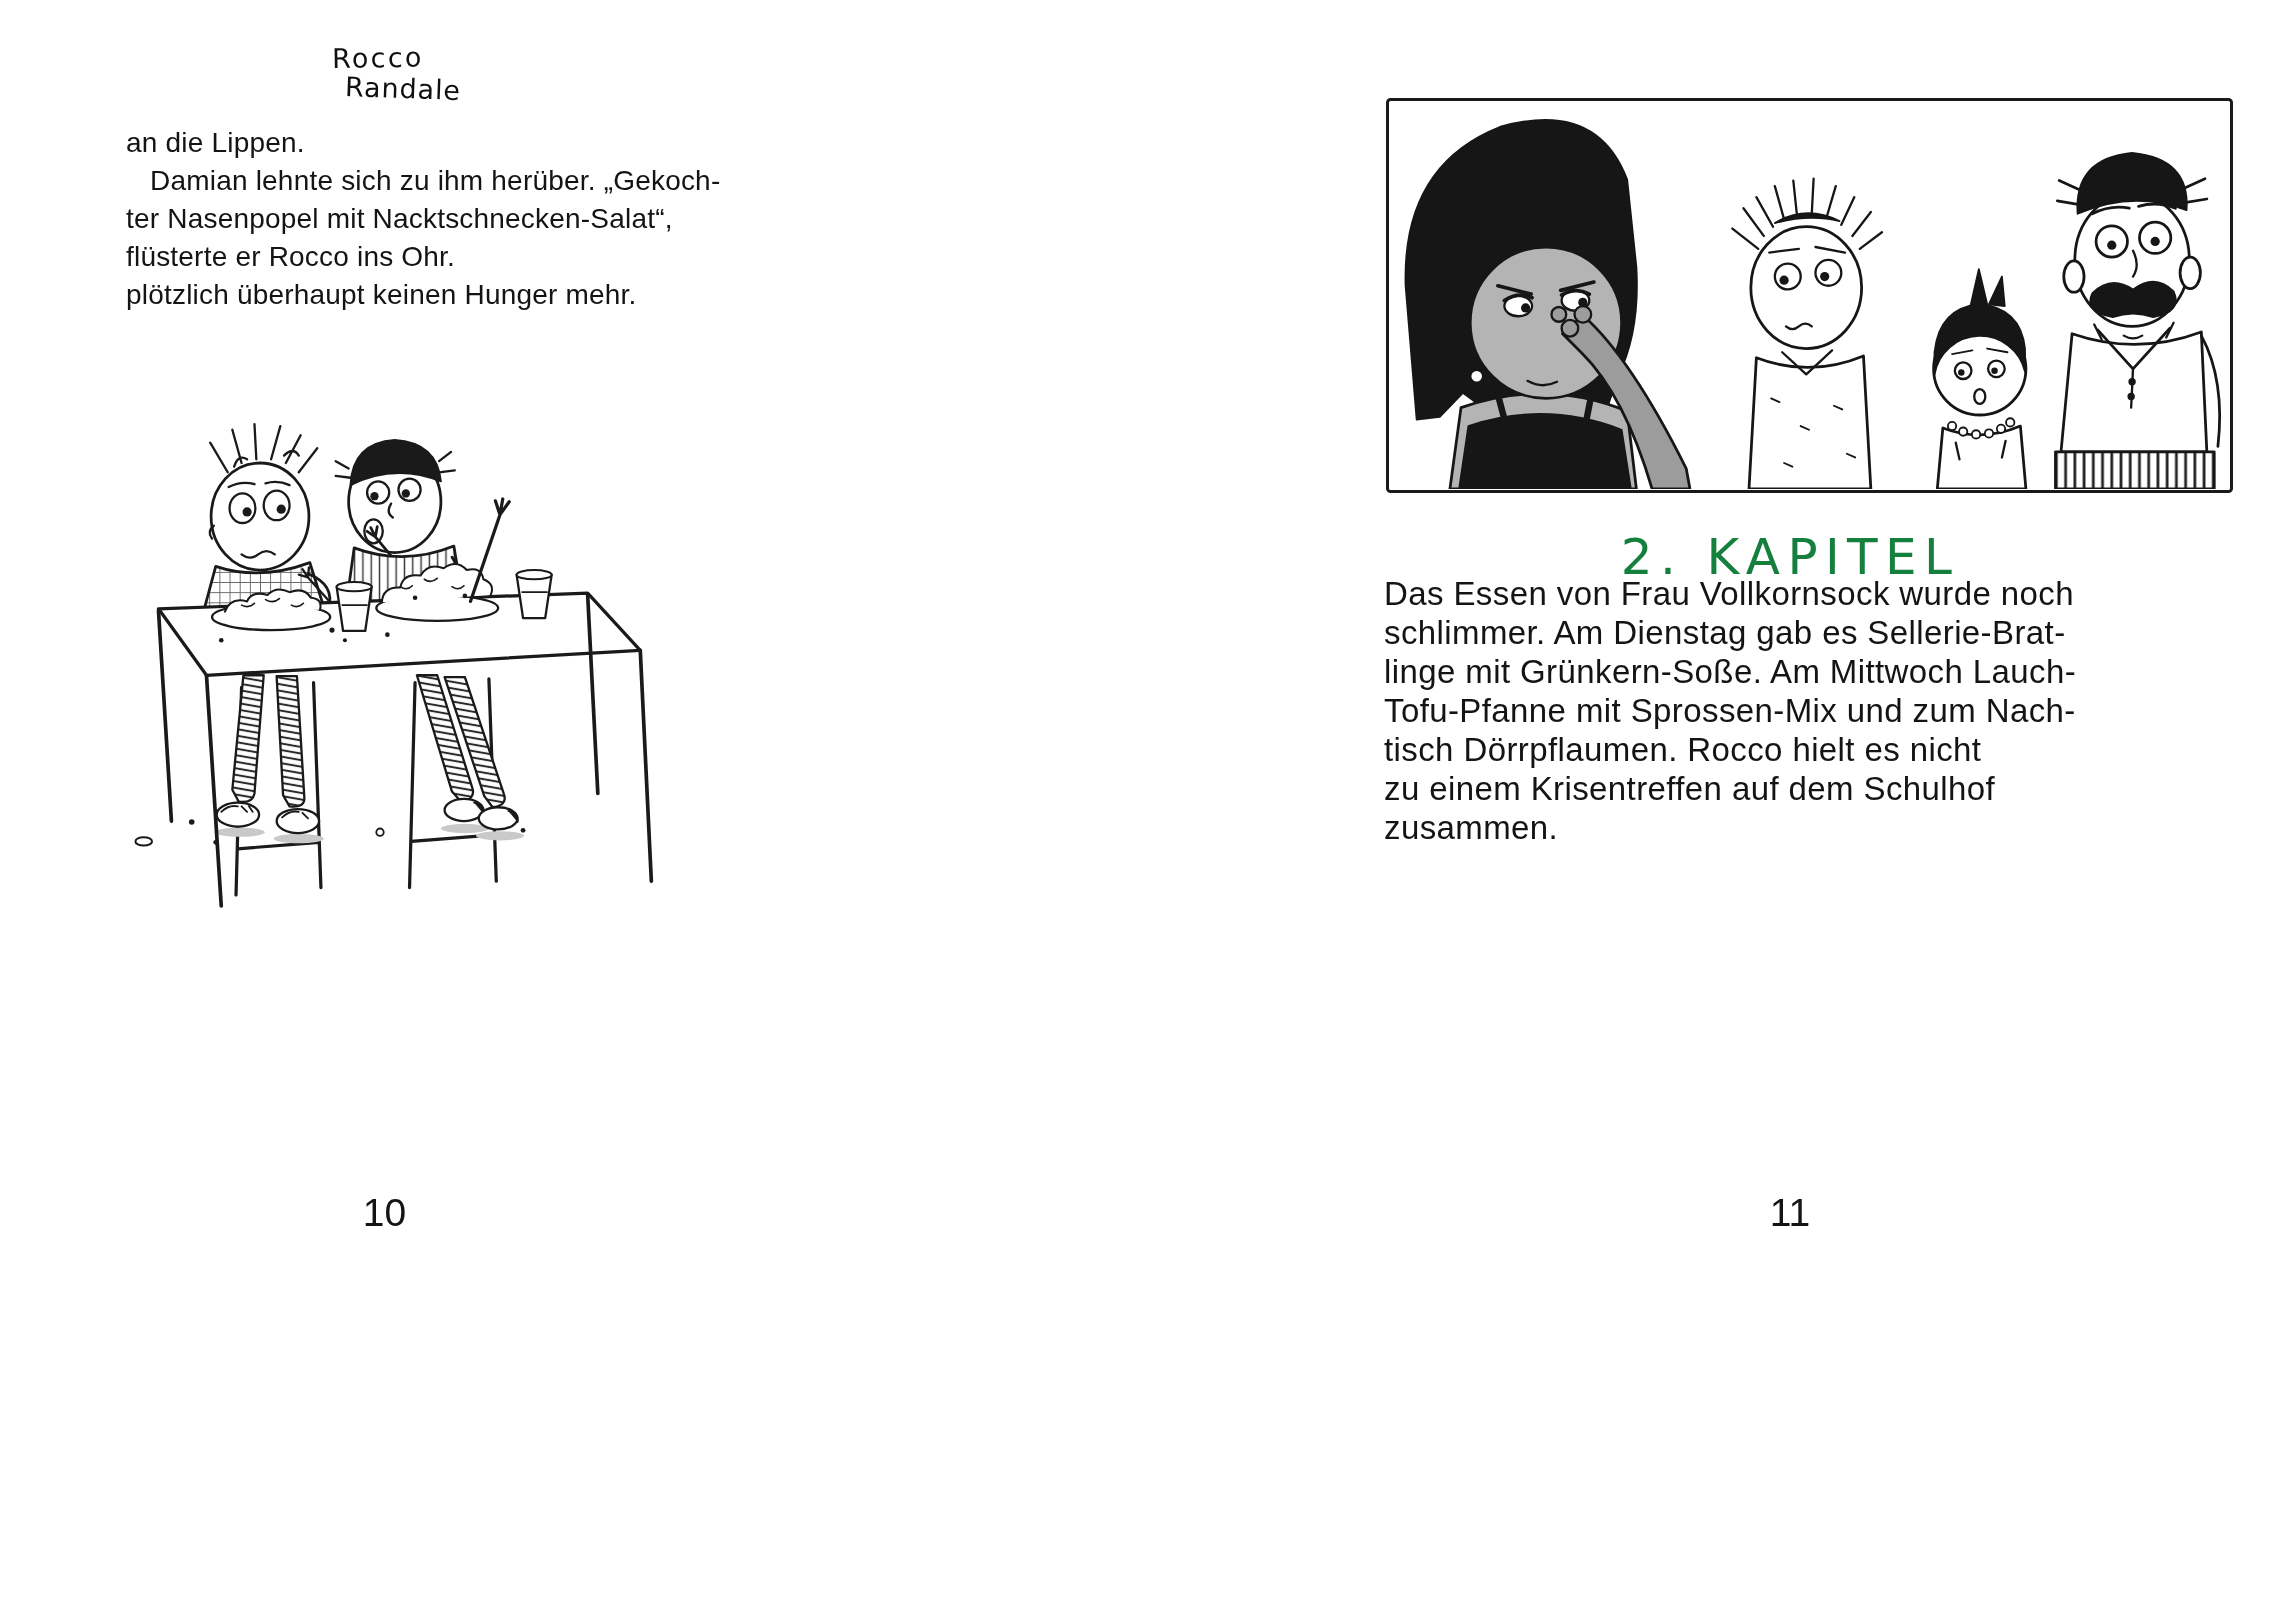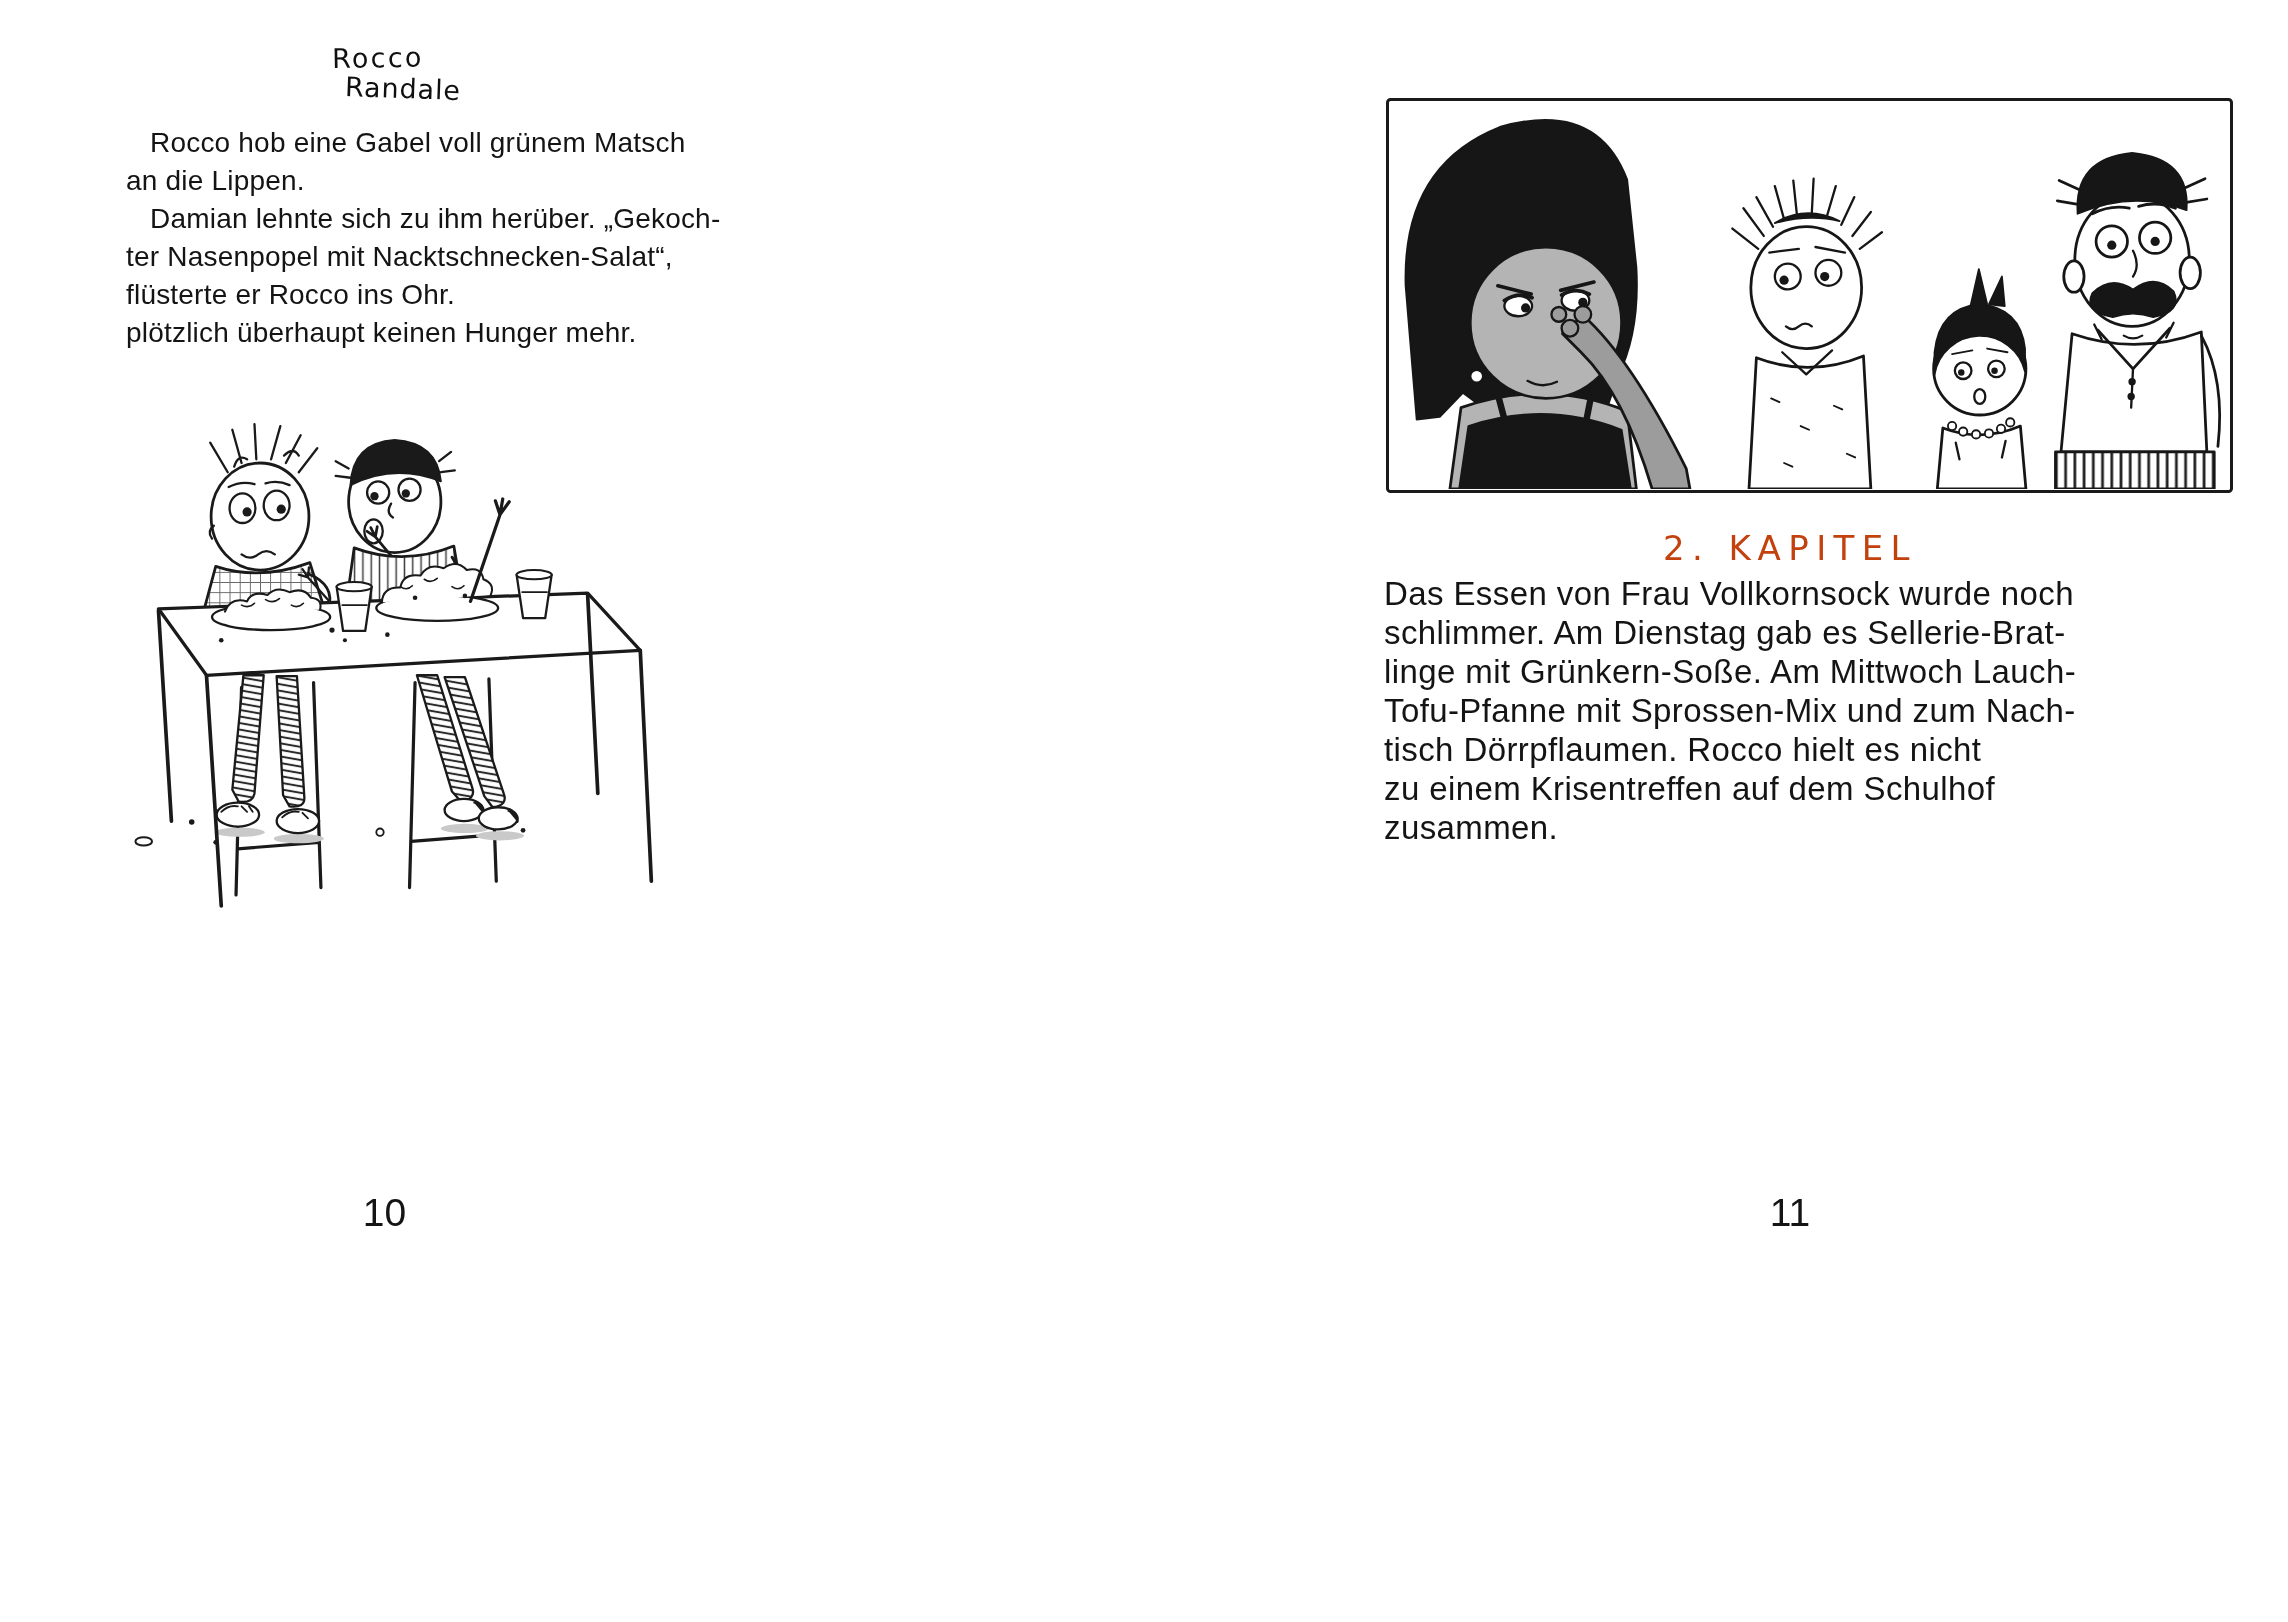--- a/index.html
+++ b/index.html
@@ -19,42 +19,41 @@
   .right-text{position:absolute;left:1384px;top:574px;font-size:33px;line-height:39px;letter-spacing:0.4px;}
 
   
   .illu-left{position:absolute;left:103px;top:415px;margin:0;}
   .illu-frame{position:absolute;left:1386px;top:98px;width:847px;height:395px;margin:0;
               border:3.7px solid #1a1a1a;border-radius:4.6px;box-sizing:border-box;
               overflow:hidden;background:#fff;}
 
   
   .chapter{position:absolute;left:1384px;top:528px;width:812px;margin:0;text-align:center;
-           font-family:"DejaVu Sans",sans-serif;font-size:34px;font-weight:500;
-           letter-spacing:7.4px;color:#c2410c;}
+           font-family:"DejaVu Sans",sans-serif;font-size:50px;font-weight:500;
+           letter-spacing:7.4px;color:#15803d;}
 
   
   .page-num{position:absolute;top:1191px;font-size:39px;}
   .page-num-left{left:126px;width:517px;text-align:center;}
   .page-num-right{left:1384px;width:812px;text-align:center;}
 </style>
 </head>
 <body>
 
 <div class="spread">
 
   <section>
 
     <div class="logo">
       <div class="logo-l1">Rocco</div>
       <div class="logo-l2">Randale</div>
     </div>
 
     <div class="body-text left-text">
-      <div class="line indent">Rocco hob eine Gabel voll grünem Matsch</div>
       <div class="line">an die Lippen.</div>
       <div class="line indent">Damian lehnte sich zu ihm herüber. „Gekoch-</div>
       <div class="line">ter Nasenpopel mit Nacktschnecken-Salat“,</div>
       <div class="line">flüsterte er Rocco ins Ohr.</div>
       <div class="line">plötzlich überhaupt keinen Hunger mehr.</div>
     </div>
 
     <figure class="illu-left" aria-label="two-boys-eating-at-table-illustration">
       <svg width="554" height="503" viewBox="0 0 600 545">
         <defs>

